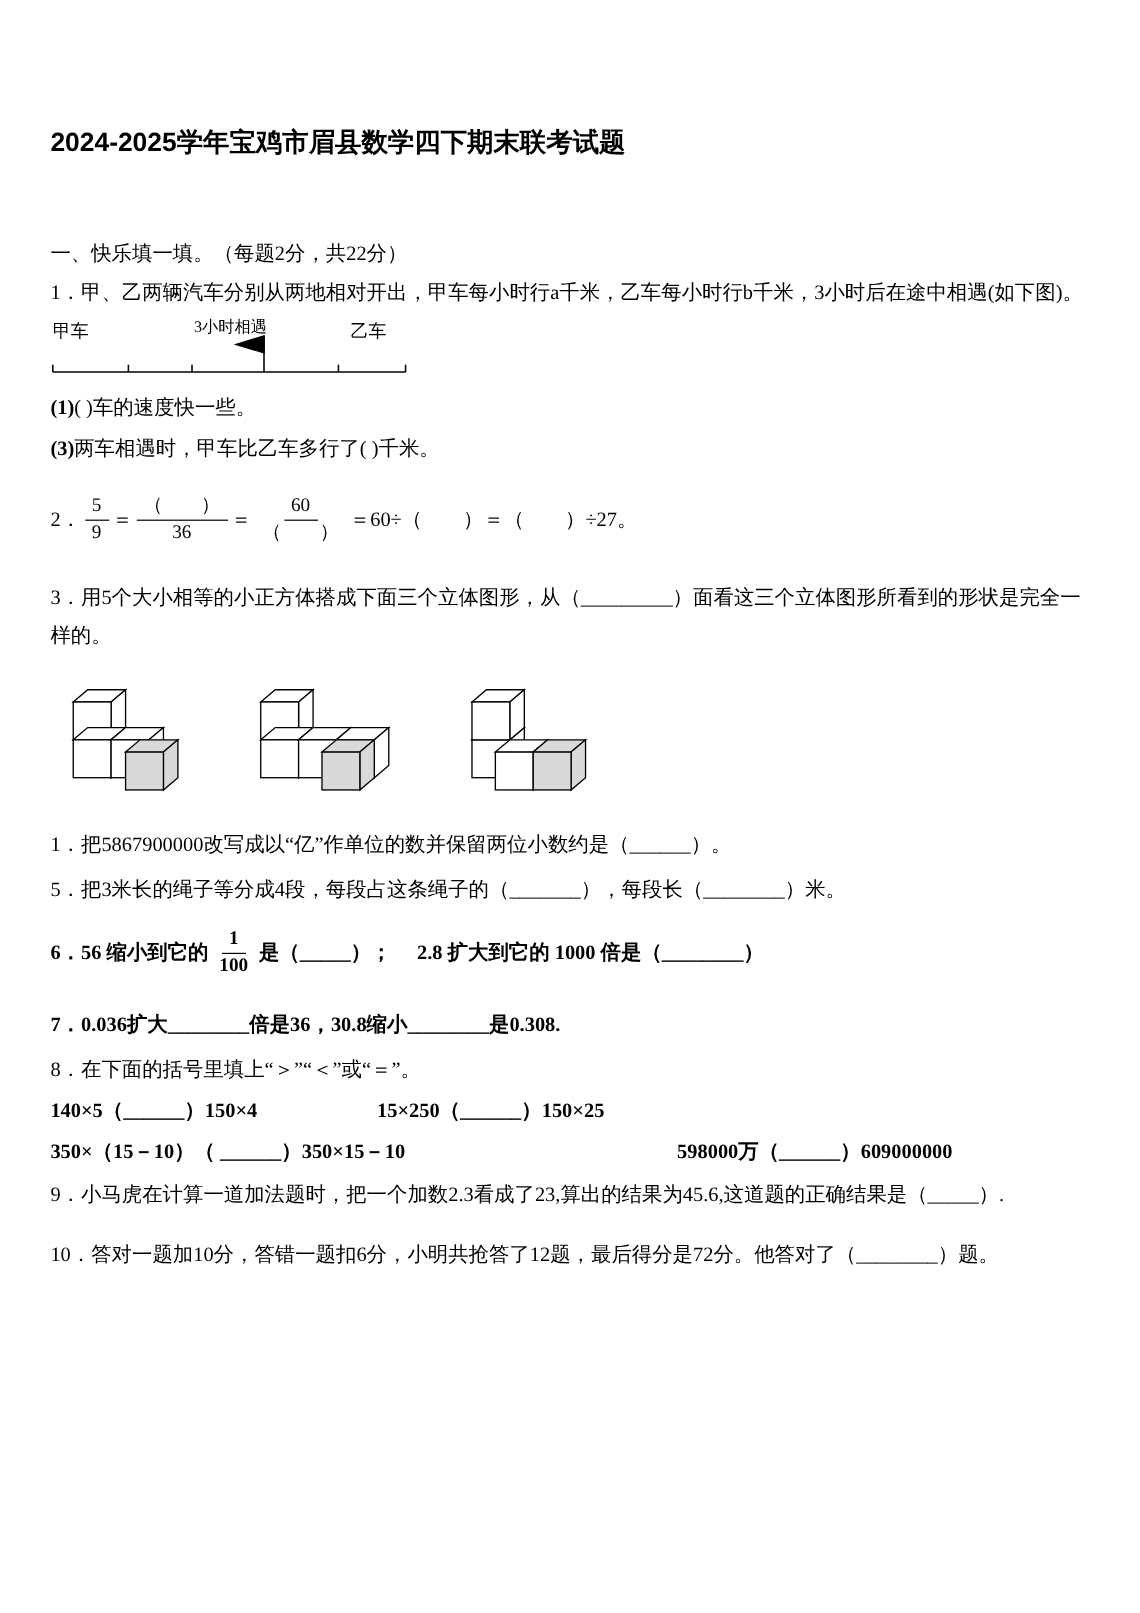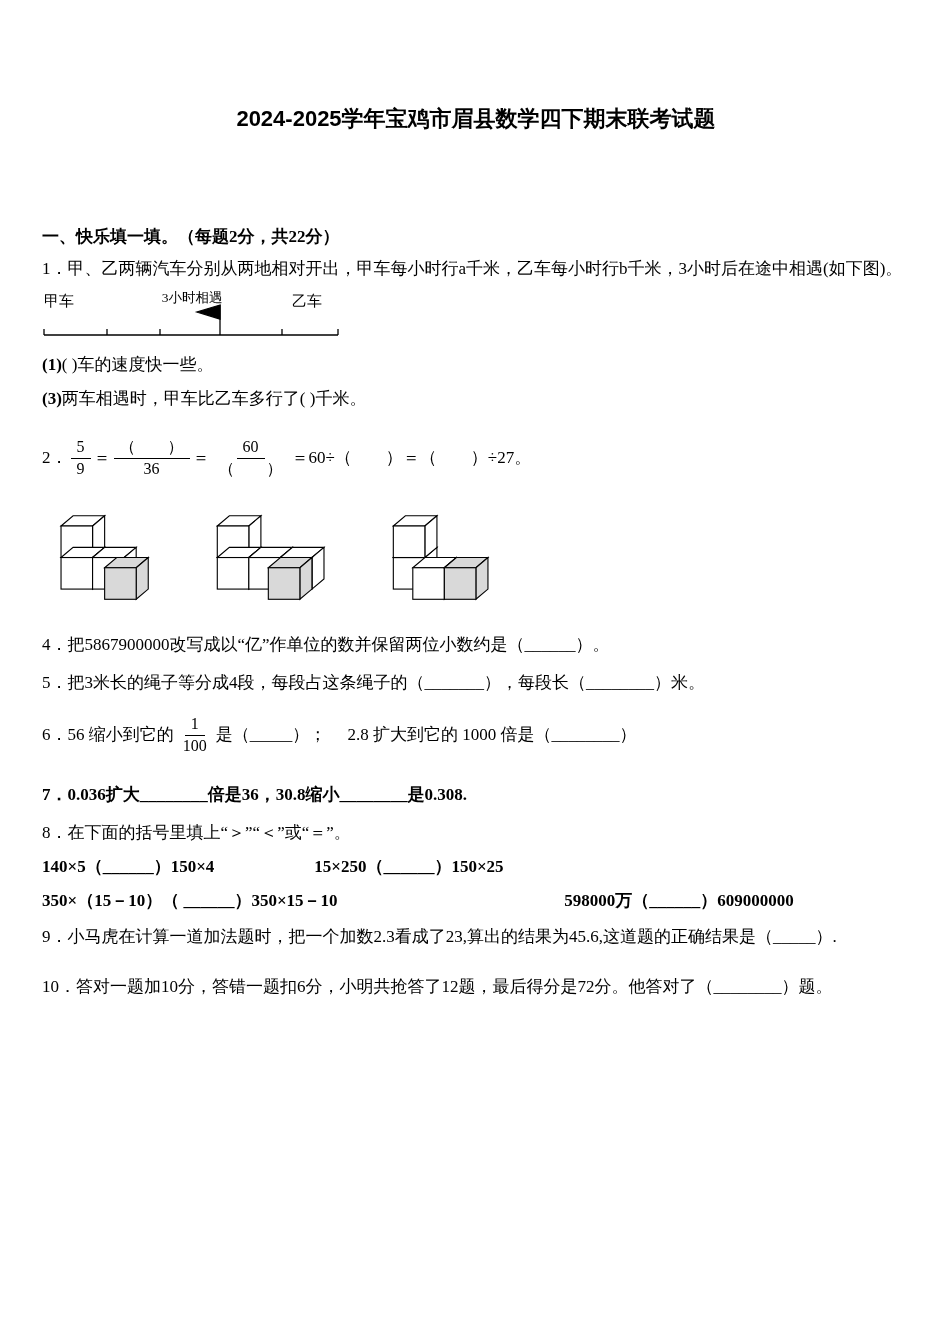--- a/index.html
+++ b/index.html
@@ -4,25 +4,24 @@
 <style>
   * { margin:0; padding:0; box-sizing:border-box; }
   html,body { background:#fff; }
   body {
     width:950px; height:1344px; overflow:hidden;
     font-family:"Liberation Serif", serif;
     color:#000;
   }
   .page { padding:106px 40px 0 42px; }
   .title {
-    text-align:center;
     font-family:"Liberation Sans", sans-serif;
     font-size:22px; font-weight:bold; line-height:1.2;
   }
-  .section-heading { margin-top:89px; font-size:17px; line-height:32px;font-weight:bold; }
+  .section-heading { margin-top:64px; font-size:17px; line-height:32px; }
   .q { font-size:17px; line-height:32px; }
   .bold { font-weight:bold; }
   .sub { margin-top:2px; }
   
   .diagram-wrap { margin:4px 0 0 0; height:58px; }
   .meet-diagram text { font-size:15px; font-family:"Liberation Serif", serif; }
   .meet-diagram .small { font-size:13.5px; }
   .meet-diagram line, .meet-diagram polygon { stroke:#000; stroke-width:1.3; }
   
   .frac {
@@ -33,21 +32,21 @@
   .frac .fden { padding:0 6px; }
   .eqrow { display:flex; align-items:center; font-size:17px; height:58px; margin-top:12px; white-space:nowrap; }
   .q2 { margin-top:14px; }
   .q3 { margin-top:20px; }
   
   .figs { margin-top:16px; display:flex; align-items:flex-end; gap:52px; padding-left:6px; height:100px; }
   .figs svg polygon, .figs svg rect { stroke:#000; stroke-width:1.2; fill:#fff; }
   .figs svg .shade { fill:#d9d9d9; }
   .q4 { margin-top:26px; }
   .q5 { margin-top:6px; }
-  .q6 { margin-top:10px; height:52px; }
+  .q6 { margin-top:10px; height:52px;font-weight:bold; }
   .q7 { margin-top:18px; }
   .q8h { margin-top:6px; }
   .q8line { margin-top:2px; white-space:nowrap; }
   .w270 { display:inline-block; width:268px; }
   .w520 { display:inline-block; width:518px; }
   .q9 { margin-top:4px; }
   .q10 { margin-top:18px; }
   .q11 { margin-top:2px; }
 </style>
 </head>
@@ -98,20 +97,23 @@
       <span class="fden">36</span>
     </span>
     <span>＝</span>
     <span class="frac">
       <span class="fnum">60</span>
       <span class="fden">（　　）</span>
     </span>
     <span>＝60÷（　　）＝（　　）÷27。</span>
   </div>
 
+  <div class="q q3">
+    <span>3．用5个大小相等的小正方体搭成下面三个立体图形，从（_________）面看这三个立体图形所看到的形状是完全一样的。</span>
+  </div>
 
   <div class="figs">
     <svg width="104" height="90" viewBox="0 0 112 97">
       <polygon points="14,14 27,3 61,3 48,14"></polygon>
         <polygon points="48,14 61,3 61,37 48,48"></polygon>
         <rect x="14" y="14" width="34" height="34"></rect>
       <polygon points="14,48 27,37 61,37 48,48"></polygon>
         <polygon points="48,48 61,37 61,71 48,82"></polygon>
         <rect x="14" y="48" width="34" height="34"></rect>
       <polygon points="48,48 61,37 95,37 82,48"></polygon>
@@ -147,21 +149,21 @@
         <rect x="14" y="14" width="34" height="34"></rect>
       <polygon points="35,59 48,48 82,48 69,59"></polygon>
         <polygon points="69,59 82,48 82,82 69,93"></polygon>
         <rect x="35" y="59" width="34" height="34"></rect>
       <polygon class="shade" points="69,59 82,48 116,48 103,59"></polygon>
         <polygon class="shade" points="103,59 116,48 116,82 103,93"></polygon>
         <rect class="shade" x="69" y="59" width="34" height="34"></rect>
     </svg>
   </div>
 
-  <div class="q q4"><span>4．把5867900000改写成以“亿”作单位的数并保留两位小数约是（______）。</span></div>
+  <div class="q q4"><span>1．把5867900000改写成以“亿”作单位的数并保留两位小数约是（______）。</span></div>
   <div class="q q5"><span>5．把3米长的绳子等分成4段，每段占这条绳子的（_______），每段长（________）米。</span></div>
 
   <div class="q q6 eqrow">
     <span>6．56 缩小到它的</span>
     <span class="frac">
       <span class="fnum">1</span>
       <span class="fden">100</span>
     </span>
     <span>是（_____）；　 2.8 扩大到它的 1000 倍是（________）</span>
   </div>

